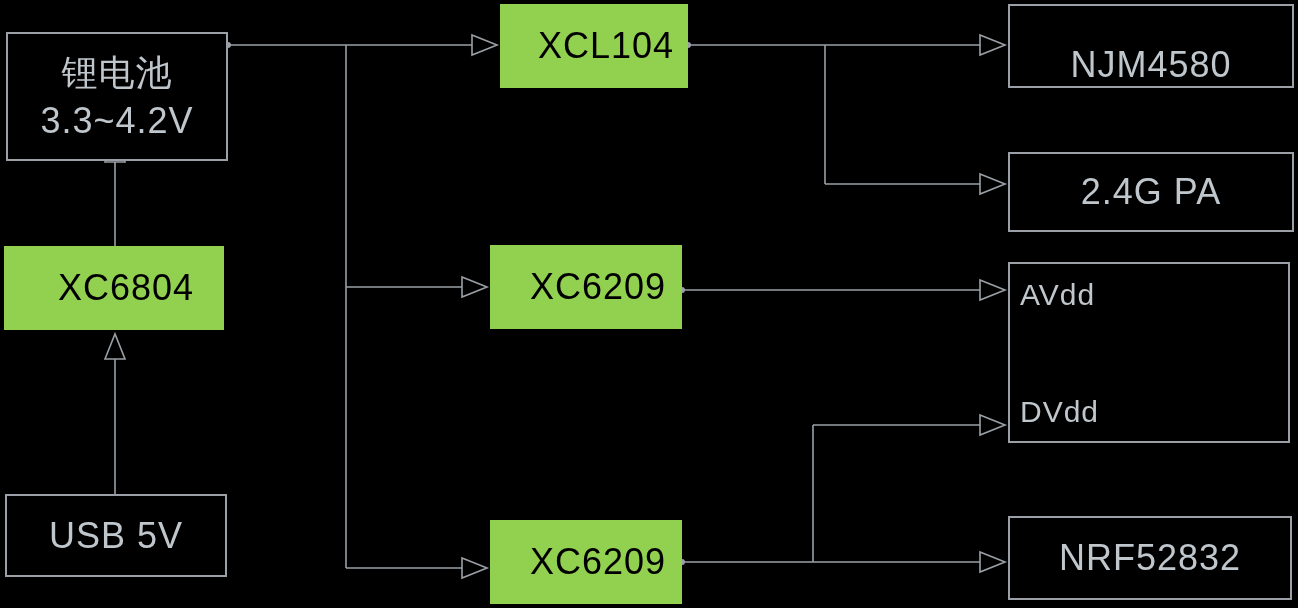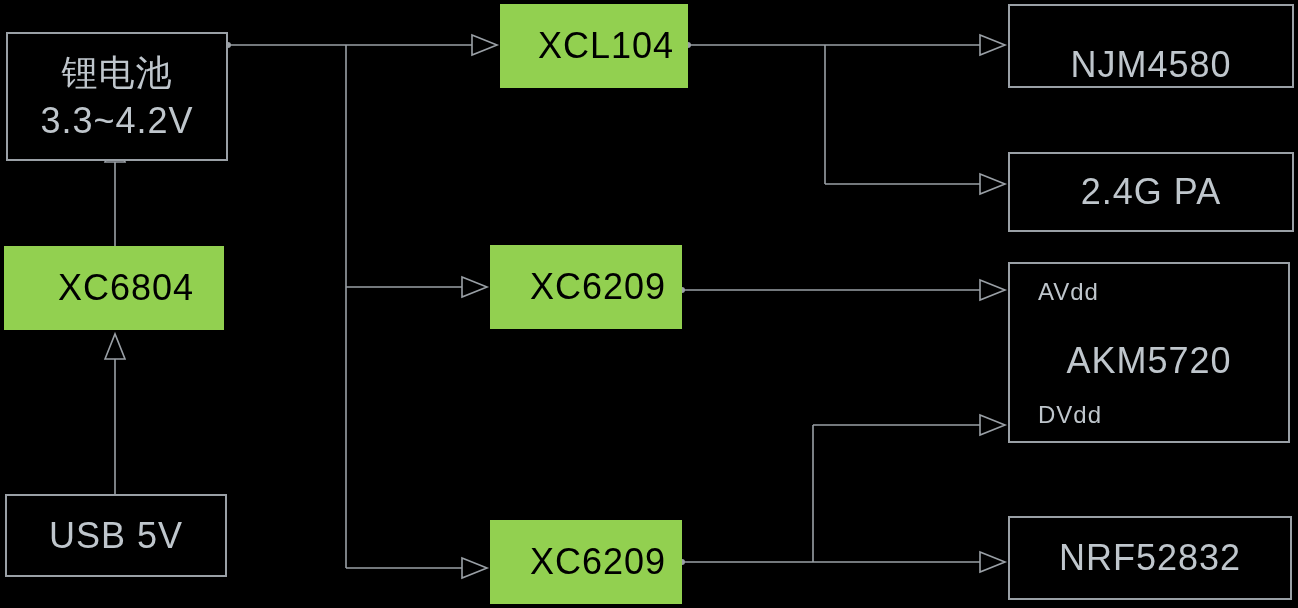--- a/index.html
+++ b/index.html
@@ -29,24 +29,23 @@
   .node--green{
     background:#92d050;
     border:none;
     color:#000;
     padding-left:24px;
   }
   .node--multiline{flex-direction:column;line-height:1.32;}
   .pin{
     position:absolute;
     left:10px;
-    font-size:24px;
+    font-size:30px;
     color:#bfc6cc;
     letter-spacing:1px;
-    margin-left:18px;
   }
   .pin--top{top:14px;}
   .pin--bottom{bottom:12px;}
   .akm-label{
     position:absolute;
     left:0;right:0;
     top:76px;
     text-align:center;
     font-size:36px;
     color:#bfc6cc;
@@ -126,21 +125,20 @@
   <div class="node node--plain" style="left:1008px;top:4px;width:286px;height:84px;align-items:flex-end;">
     <span>NJM4580</span>
   </div>
 
   <div class="node node--plain" style="left:1008px;top:140px;width:286px;height:80px;margin-top:12px;">
     <span>2.4G PA</span>
   </div>
 
   <div class="node node--plain" style="left:1008px;top:262px;width:282px;height:181px;justify-content:flex-start;">
     <span class="pin pin--top">AVdd</span>
-    <span class="akm-label">AKM5720</span>
     <span class="pin pin--bottom">DVdd</span>
   </div>
 
   <div class="node node--plain" style="left:1008px;top:516px;width:284px;height:84px;">
     <span>NRF52832</span>
   </div>
 
 </div>
 
 </body></html>

